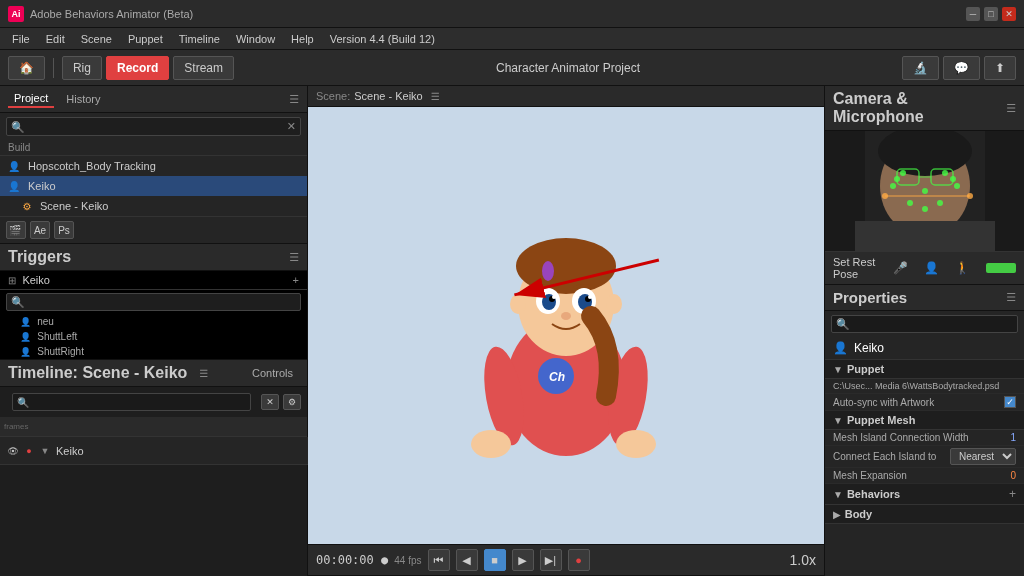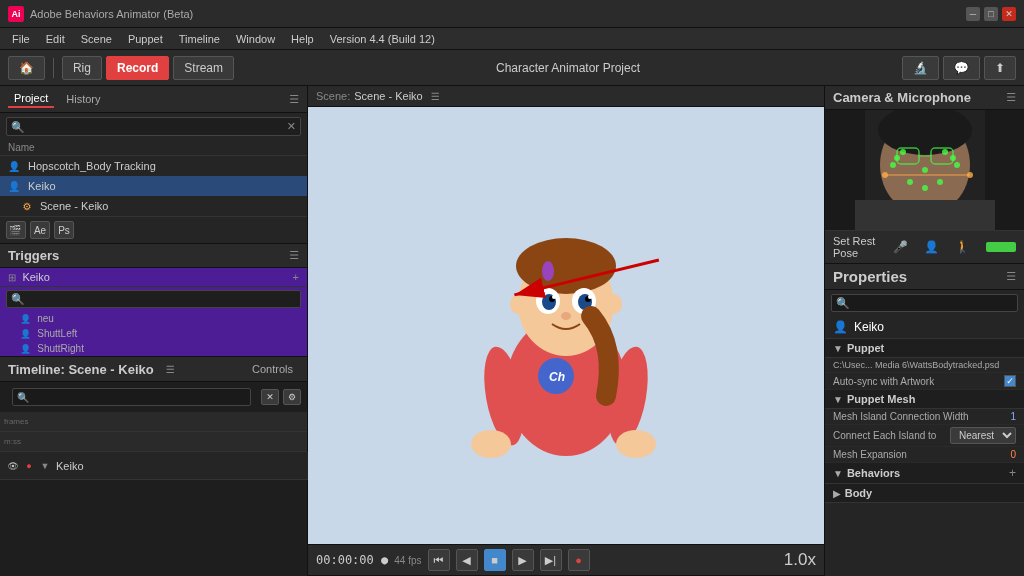--- a/index.html
+++ b/index.html
@@ -27,21 +27,21 @@
     
     #app { display: flex; flex-direction: column; height: calc(576px - 86px); }
     #main-area { display: flex; flex: 1; overflow: hidden; }
 
     
     #left-panel { width: 308px; display: flex; flex-direction: column; border-right: 1px solid #111; }
 
     
     #project-panel { background: #252525; border-bottom: 1px solid #111; flex: 0 0 auto; }
     .panel-header { background: #2a2a2a; padding: 4px 8px; display: flex; align-items: center; gap: 6px; border-bottom: 1px solid #111; }
-    .panel-title { font-size: 13px; color: #ccc; font-weight: bold; }
+    .panel-title { font-size: 16px; color: #ccc; font-weight: bold; }
     .panel-tab { font-size: 11px; color: #aaa; cursor: pointer; padding: 2px 6px; }
     .panel-tab.active { color: #fff; border-bottom: 2px solid #e04040; }
     .panel-menu-icon { margin-left: auto; color: #888; cursor: pointer; }
 
     .search-bar { display: flex; align-items: center; background: #1e1e1e; margin: 4px 6px; border: 1px solid #444; border-radius: 2px; padding: 2px 4px; }
     .search-bar input { background: transparent; border: none; outline: none; color: #ccc; font-size: 11px; flex: 1; }
     .search-bar .clear-btn { color: #888; cursor: pointer; font-size: 11px; }
 
     .col-header { padding: 2px 8px; font-size: 10px; color: #888; border-bottom: 1px solid #333; }
 
@@ -49,21 +49,21 @@
     .project-item.selected { background: #2a4a7a; }
     .item-icon { width: 14px; height: 14px; display: flex; align-items: center; justify-content: center; font-size: 10px; flex-shrink: 0; }
     .item-icon.person { color: #88aaff; }
     .item-icon.scene { color: #ffaa44; }
     .item-indent { padding-left: 20px; }
 
     .project-bottom { display: flex; align-items: center; padding: 4px 6px; gap: 4px; border-top: 1px solid #333; }
     .proj-btn { width: 20px; height: 18px; background: #3a3a3a; border: 1px solid #555; display: flex; align-items: center; justify-content: center; font-size: 10px; cursor: pointer; color: #ccc; border-radius: 2px; }
 
     
-    #triggers-panel { background: #4c1d95; border-bottom: 1px solid #111; flex: 0 0 auto; }
+    #triggers-panel { background: #000000; border-bottom: 1px solid #111; flex: 0 0 auto; }
     .trigger-item { padding: 2px 8px 2px 20px; display: flex; align-items: center; gap: 6px; cursor: pointer; font-size: 10px; color: #aaa; }
     .trigger-item .t-icon { font-size: 9px; color: #88aaff; }
 
     
     #timeline-panel { background: #1e1e1e; flex: 1; display: flex; flex-direction: column; }
     #timeline-header { background: #2a2a2a; padding: 4px 8px; display: flex; align-items: center; gap: 8px; border-bottom: 1px solid #111; }
     #timeline-body { flex: 1; display: flex; flex-direction: column; }
     .timeline-search { display: flex; align-items: center; background: #1a1a1a; margin: 4px 6px; border: 1px solid #444; border-radius: 2px; padding: 2px 4px; gap: 4px; }
     .timeline-search input { background: transparent; border: none; outline: none; color: #ccc; font-size: 11px; flex: 1; }
     .tl-btn { width: 18px; height: 16px; background: #3a3a3a; border: 1px solid #555; display: flex; align-items: center; justify-content: center; font-size: 9px; cursor: pointer; color: #ccc; border-radius: 2px; }
@@ -89,21 +89,21 @@
     
     .character-bg { background: #c8d8e8; width: 100%; height: 100%; display: flex; align-items: center; justify-content: center; font-style: italic; }
 
     
     #transport { background: #2a2a2a; padding: 4px 8px; display: flex; align-items: center; gap: 6px; border-top: 1px solid #111; border-bottom: 1px solid #111; }
     .timecode { font-size: 12px; color: #ccc; font-family: monospace; }
     .fps-label { font-size: 10px; color: #888; }
     .transport-btn { width: 22px; height: 22px; background: #3a3a3a; border: 1px solid #555; display: flex; align-items: center; justify-content: center; font-size: 11px; cursor: pointer; color: #ccc; border-radius: 2px; }
     .transport-btn.red { color: #e04040; }
     .transport-btn.blue { background: #4488cc; border-color: #4488cc; }
-    .rate-label { font-size: 17px; color: #ccc; margin-left: auto; }
+    .rate-label { font-size: 14px; color: #ccc; margin-left: auto; }
 
     
     #right-panel { width: 200px; display: flex; flex-direction: column; border-left: 1px solid #111; background: #252525; }
     #camera-panel { border-bottom: 1px solid #111; }
     #camera-header { background: #2a2a2a; padding: 4px 8px; display: flex; align-items: center; gap: 4px; border-bottom: 1px solid #111; }
     #camera-feed { background: #1a1a1a; height: 120px; position: relative; overflow: hidden; }
 
     #set-rest-pose { display: flex; align-items: center; padding: 4px 8px; gap: 16px; background: #2a2a2a; border-top: 1px solid #333; }
     .rest-pose-label { font-size: 11px; color: #ccc; flex: 1; }
     .mic-icon { color: #88aaff; font-size: 12px; }
@@ -192,21 +192,21 @@
       <div id="project-panel">
         <div class="panel-header">
           <span class="panel-tab active">Project</span>
           <span class="panel-tab">History</span>
           <span class="panel-menu-icon">☰</span>
         </div>
         <div class="search-bar">
           <input type="text" placeholder="🔍" style="">
           <span class="clear-btn">✕</span>
         </div>
-        <div class="col-header">Name</div>
+        <div class="col-header">Build</div>
         <div class="project-item">
           <span class="item-icon person">👤</span>
           <span>Hopscotch_Body Tracking</span>
         </div>
         <div class="project-item selected">
           <span class="item-icon person">👤</span>
           <span>Keiko</span>
         </div>
         <div class="project-item item-indent">
           <span class="item-icon scene">⚙</span>
@@ -257,24 +257,20 @@
             <div class="timeline-search" style="flex:1;">
               <span style="color:#666;font-size:10px;">🔍</span>
               <input type="text" style="">
             </div>
             <div class="tl-btn">✕</div>
             <div class="tl-btn">⚙</div>
           </div>
 
           <div class="timeline-frames">
             <div style="width:375px;flex-shrink:0;font-size:8px;color:#666;padding-left:4px;">frames</div>
-
-          </div>
-          <div class="timeline-row2">
-            <div style="width:375px;flex-shrink:0;font-size:8px;color:#666;padding-left:4px;">m:ss</div>
 
           </div>
 
           <div class="track-content-row">
             <div class="track-left">
               <div class="timeline-track-header">
                 <div class="track-controls">
                   <div class="track-ctrl-btn eye">👁</div>
                   <div class="track-ctrl-btn red">●</div>
                   <div class="track-ctrl-btn">▼</div>

